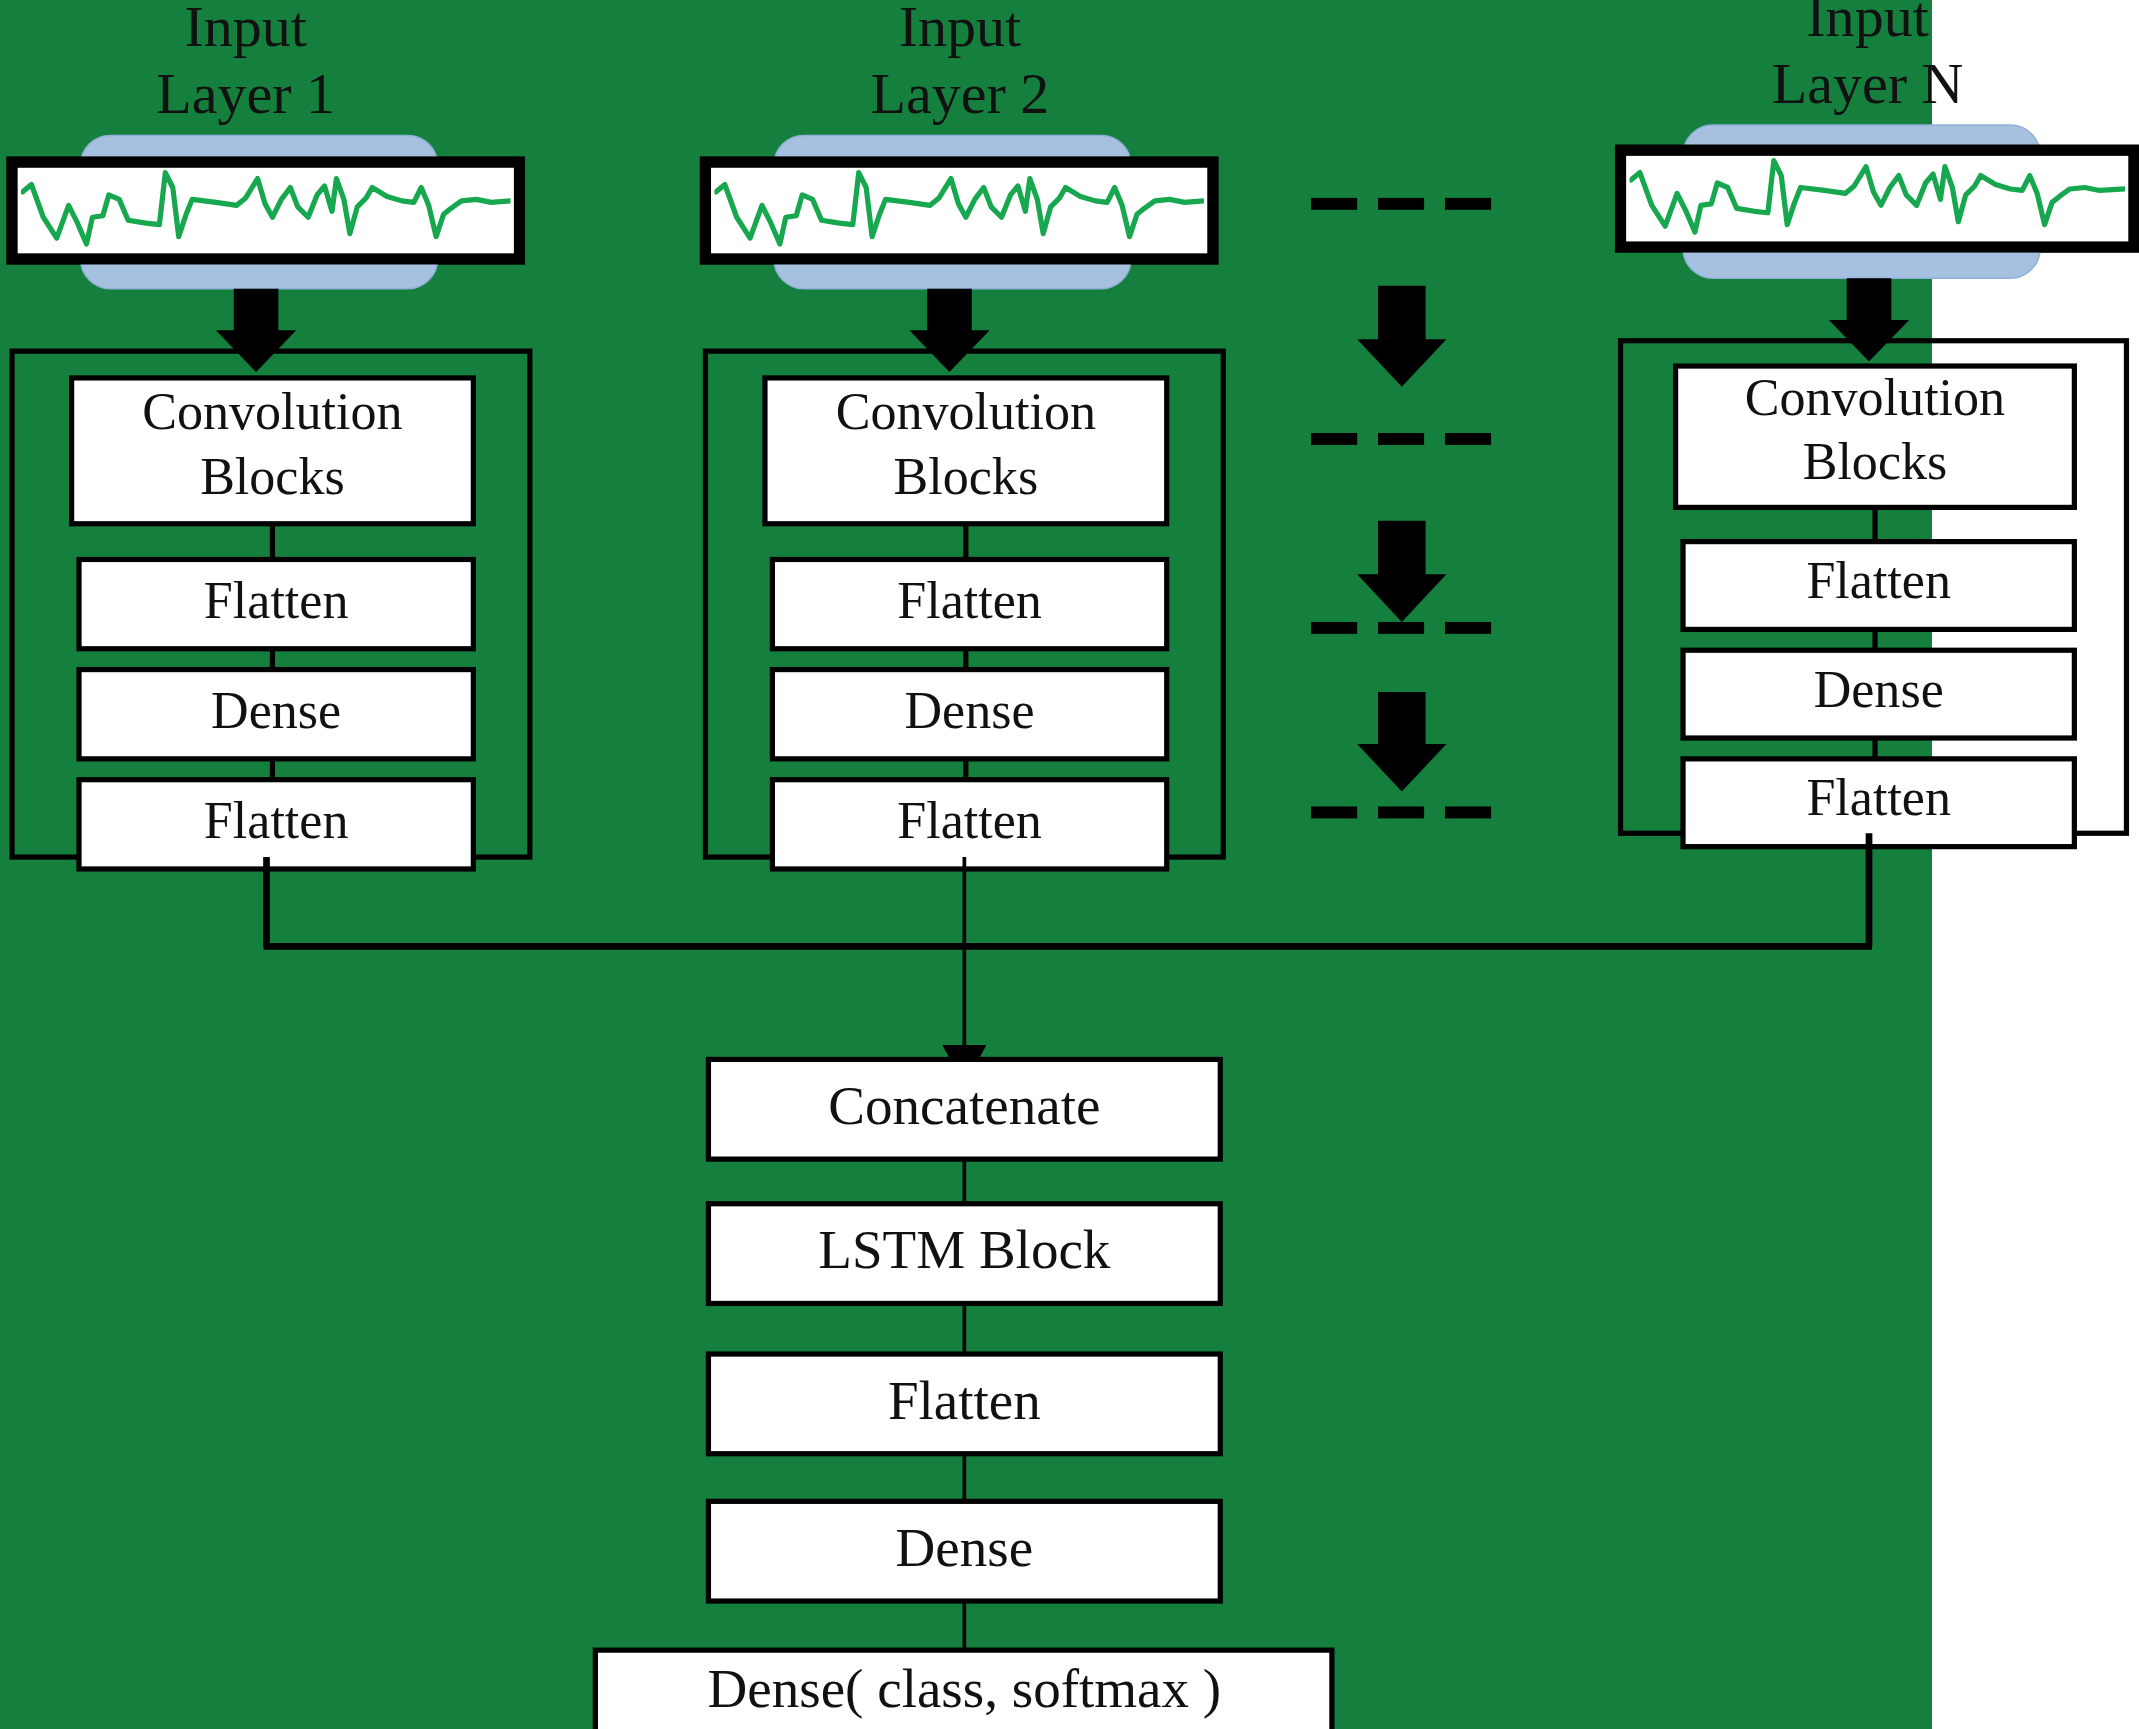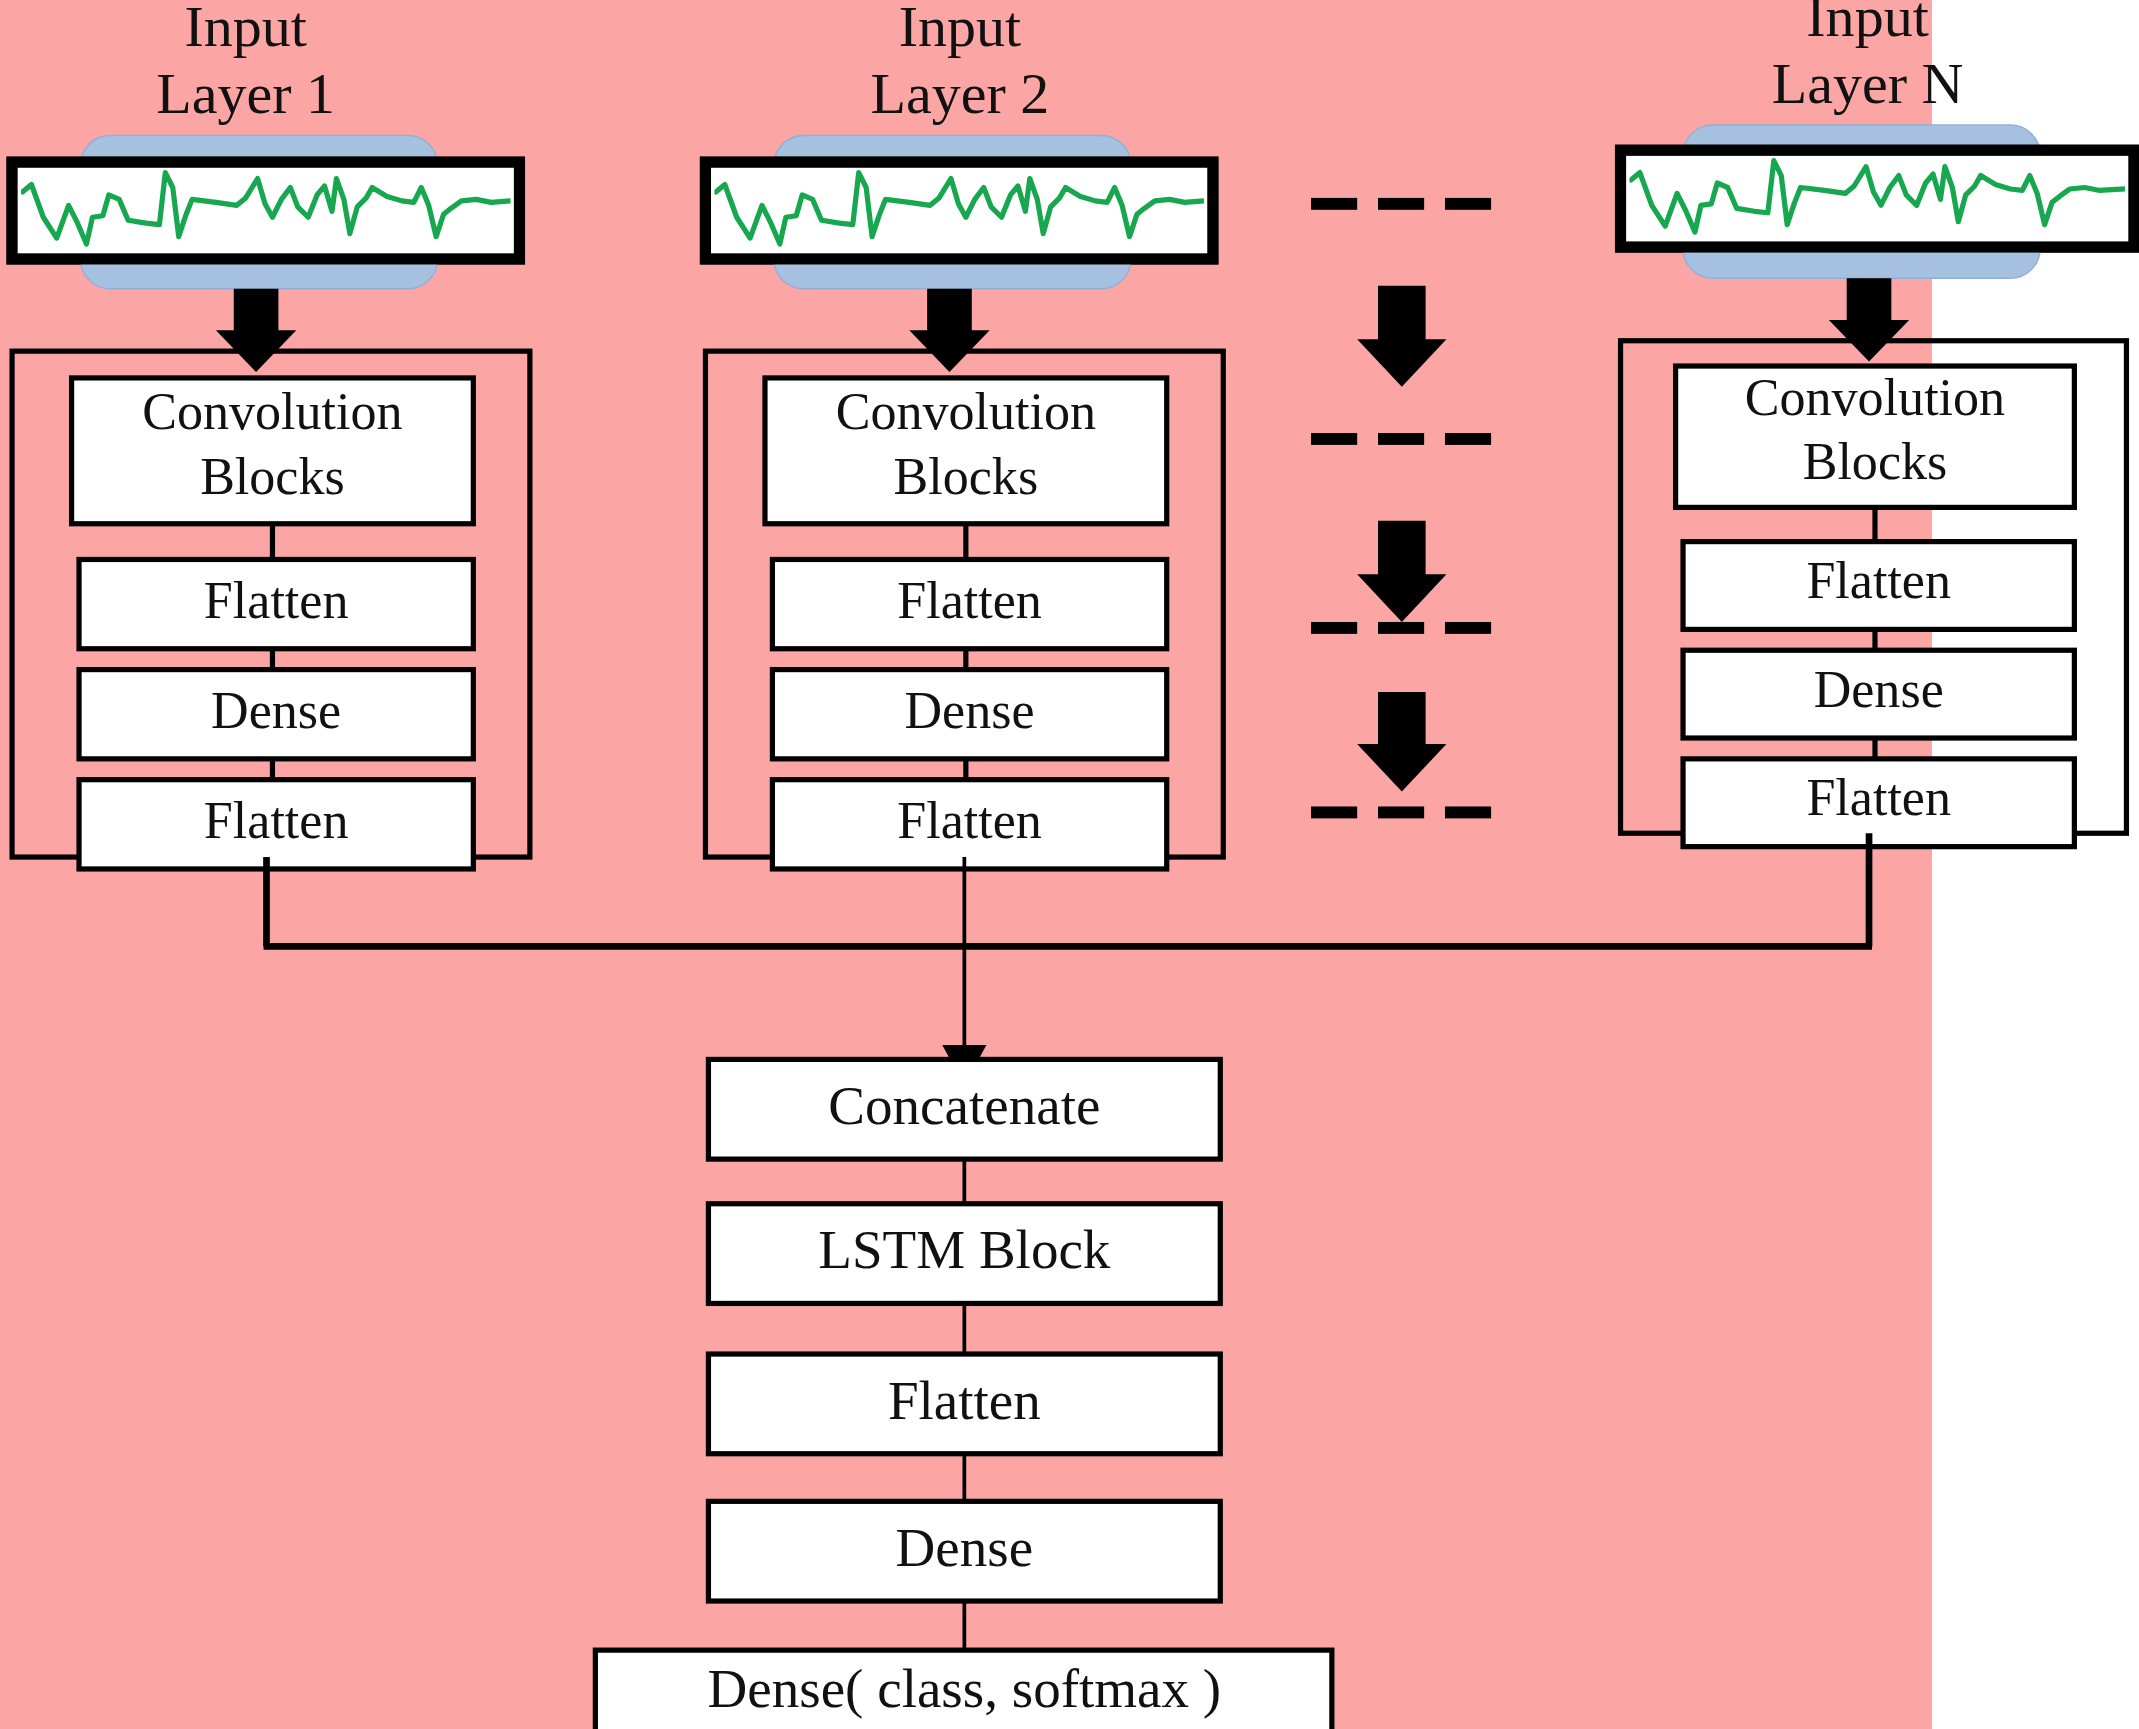--- a/index.html
+++ b/index.html
@@ -10,21 +10,21 @@
   body {
     width: 2140px;
     height: 1729px;
     font-family: "Liberation Serif", "DejaVu Serif", serif;
     overflow: hidden;
   }
   #diagram-root {
     position: relative;
     width: 1932px;
     height: 1729px;
-    background: #fca5a5;
+    background: #15803d;
   }
   svg.layer {
     position: absolute;
     left: 0;
     top: 0;
     width: 2140px;
     height: 1729px;
   }
   .node-label {
     font-family: "Liberation Serif", "DejaVu Serif", serif;

